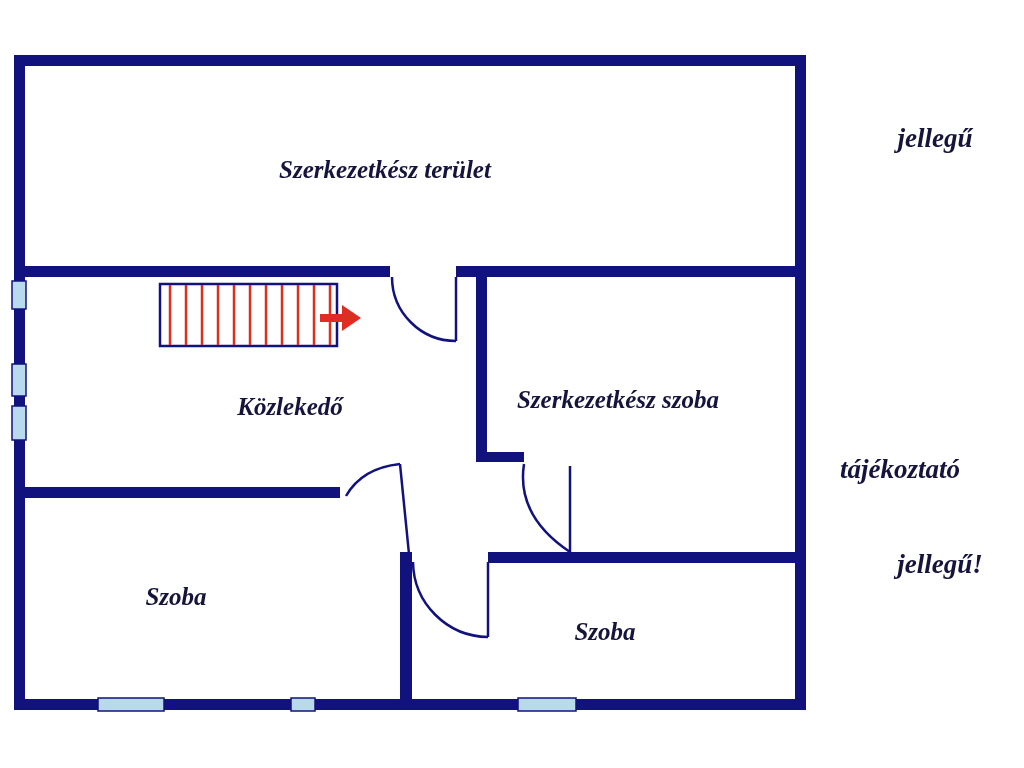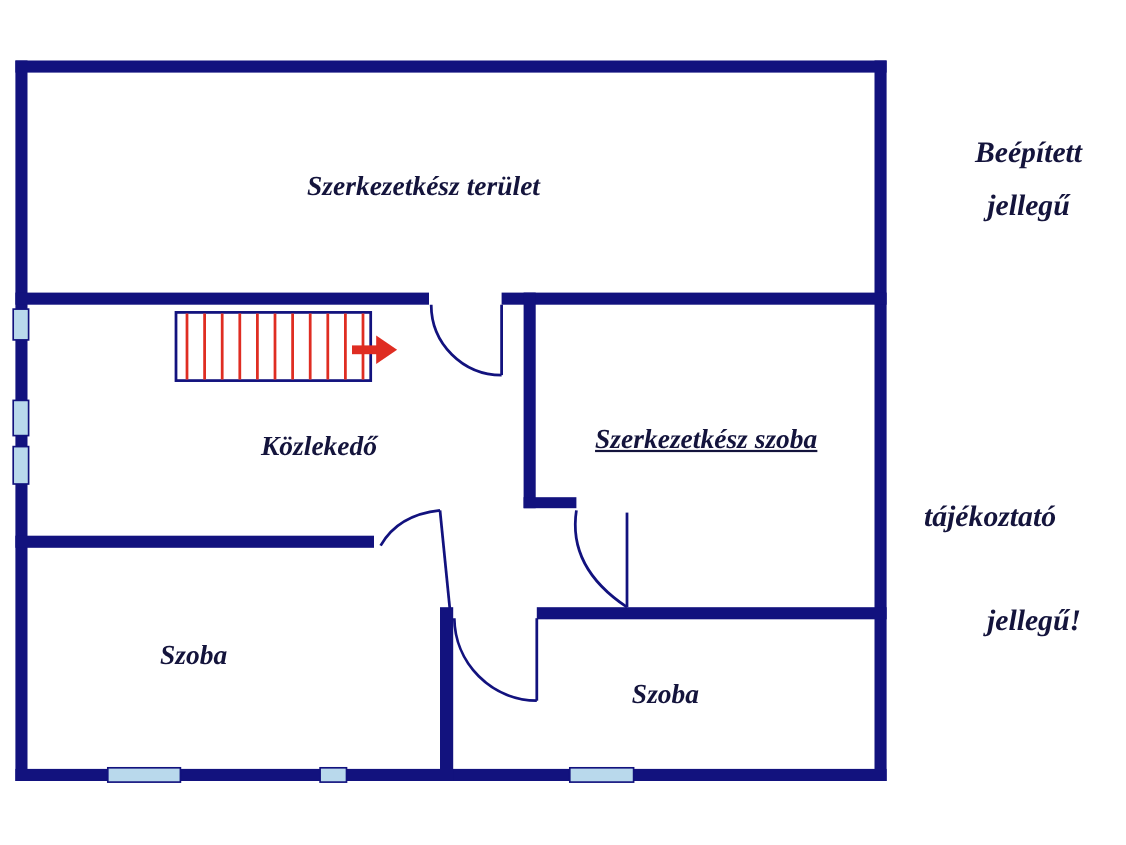--- a/index.html
+++ b/index.html
@@ -113,28 +113,27 @@
         <line x1="488" y1="562" x2="488" y2="637"></line>
         <path d="M 413 562 A 76 76 0 0 0 488 637"></path>
       </g>
     </g>
   </svg>
 
   <div class="plan-label size-room" style="left:190px; top:393px; width:200px;">Közlekedő</div>
 
   <div class="plan-label size-room" style="left:215px; top:156px; width:340px;">Szerkezetkész terület</div>
 
-  <div class="plan-label size-room" style="left:496px; top:386px; width:292px;text-decoration:underline;">Szerkezetkész szoba</div>
+  <div class="plan-label size-room" style="left:472px; top:386px; width:292px;">Szerkezetkész szoba</div>
 
   <div class="plan-label size-room" style="left:96px; top:583px; width:160px;">Szoba</div>
 
   <div class="plan-label size-room" style="left:525px; top:618px; width:160px;">Szoba</div>
 
   <div class="plan-label size-note attic-block" style="left:846px; top:114px; width:178px;">
-    <div>Beépített</div>
     <div>jellegű</div>
   </div>
 
 
   <div class="plan-label size-note" style="left:808px; top:454px; width:184px;">tájékoztató</div>
 
   <div class="plan-label size-note" style="left:848px; top:549px; width:184px;">jellegű!</div>
 
 </div>
 

